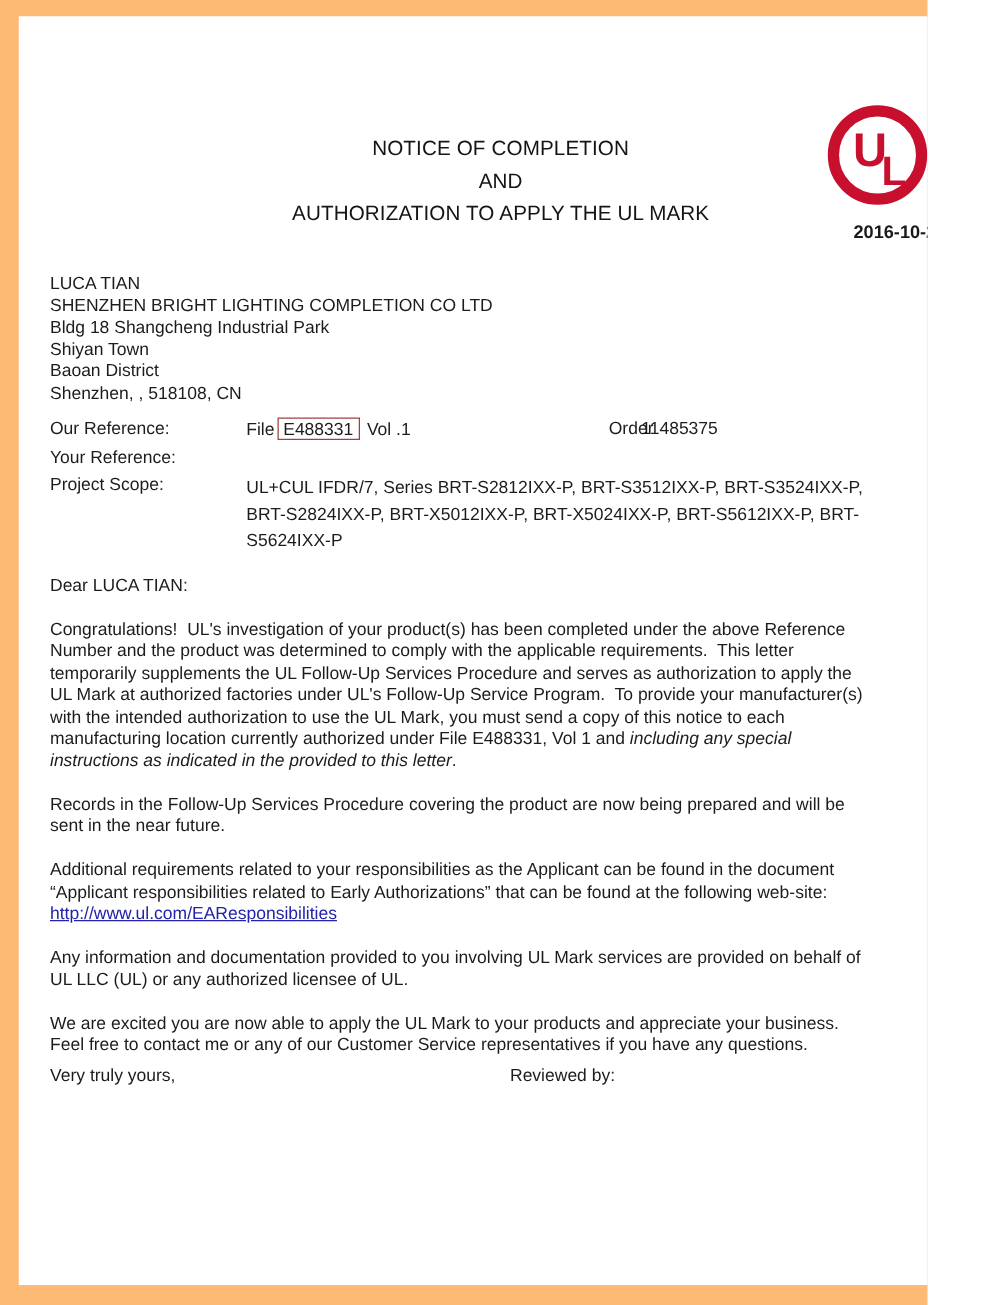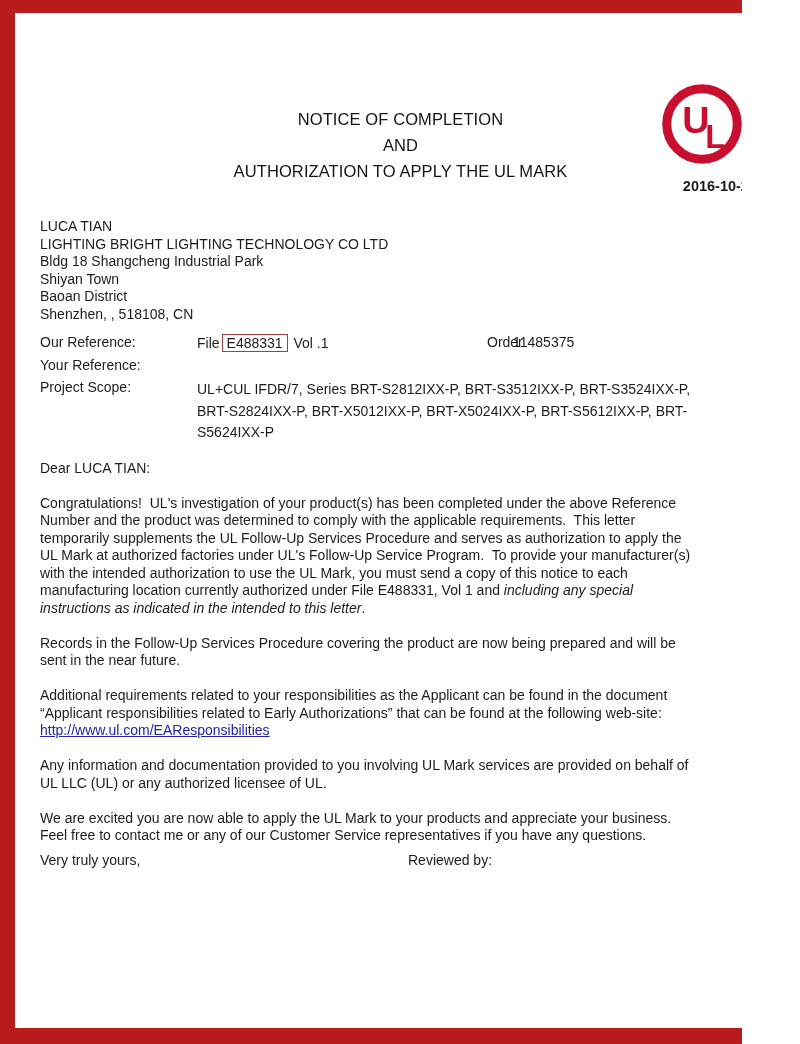--- a/index.html
+++ b/index.html
@@ -1,20 +1,20 @@
 <!DOCTYPE html>
 <html><head>
 <meta charset="utf-8">
 <style>
   html, body { margin: 0; padding: 0; }
   .frame {
     position: relative;
     width: 742px;
     height: 1044px;
-    background: #b91c1c;
+    background: #fdba74;
     font-family: "Liberation Sans", sans-serif;
     overflow: hidden;
   }
   .page {
     position: absolute;
     left: 15px;
     top: 13px;
     width: 771px;
     height: 1015px;
     background: #ffffff;
@@ -97,21 +97,21 @@
         <text x="54" y="79" font-family="Liberation Sans, sans-serif" font-size="40" font-weight="bold" fill="#C8102E">L</text>
       </svg>
     </div>
 
     <div class="letter-date">2016-10-28</div>
 
     <div class="content">
 
       <div class="recipient">
         <div class="line">LUCA TIAN</div>
-        <div class="line">LIGHTING BRIGHT LIGHTING TECHNOLOGY CO LTD</div>
+        <div class="line">SHENZHEN BRIGHT LIGHTING COMPLETION CO LTD</div>
         <div class="line">Bldg 18 Shangcheng Industrial Park</div>
         <div class="line">Shiyan Town</div>
         <div class="line">Baoan District</div>
         <div class="line">Shenzhen, , 518108, CN</div>
       </div>
 
       <div class="ref-block">
         <div class="ref-row">
           <span class="ref-label">Our Reference:</span><span>File</span><span class="file-box">E488331</span><span class="line"> Vol .1</span>
           <span class="order-label">Order</span>
@@ -132,21 +132,21 @@
 
       <div class="salutation line">Dear LUCA TIAN:</div>
 
       <div class="para">
         <div class="line">Congratulations!  UL's investigation of your product(s) has been completed under the above Reference</div>
         <div class="line">Number and the product was determined to comply with the applicable requirements.  This letter</div>
         <div class="line">temporarily supplements the UL Follow-Up Services Procedure and serves as authorization to apply the</div>
         <div class="line">UL Mark at authorized factories under UL's Follow-Up Service Program.  To provide your manufacturer(s)</div>
         <div class="line">with the intended authorization to use the UL Mark, you must send a copy of this notice to each</div>
         <div class="line"><span>manufacturing location currently authorized under File E488331, Vol 1 and </span><span class="italic">including any special</span></div>
-        <div class="line"><span class="italic">instructions as indicated in the intended to this letter</span><span>.</span></div>
+        <div class="line"><span class="italic">instructions as indicated in the provided to this letter</span><span>.</span></div>
       </div>
 
       <div class="para">
         <div class="line">Records in the Follow-Up Services Procedure covering the product are now being prepared and will be</div>
         <div class="line">sent in the near future.</div>
       </div>
 
       <div class="para">
         <div class="line">Additional requirements related to your responsibilities as the Applicant can be found in the document</div>
         <div class="line">“Applicant responsibilities related to Early Authorizations” that can be found at the following web-site:</div>

